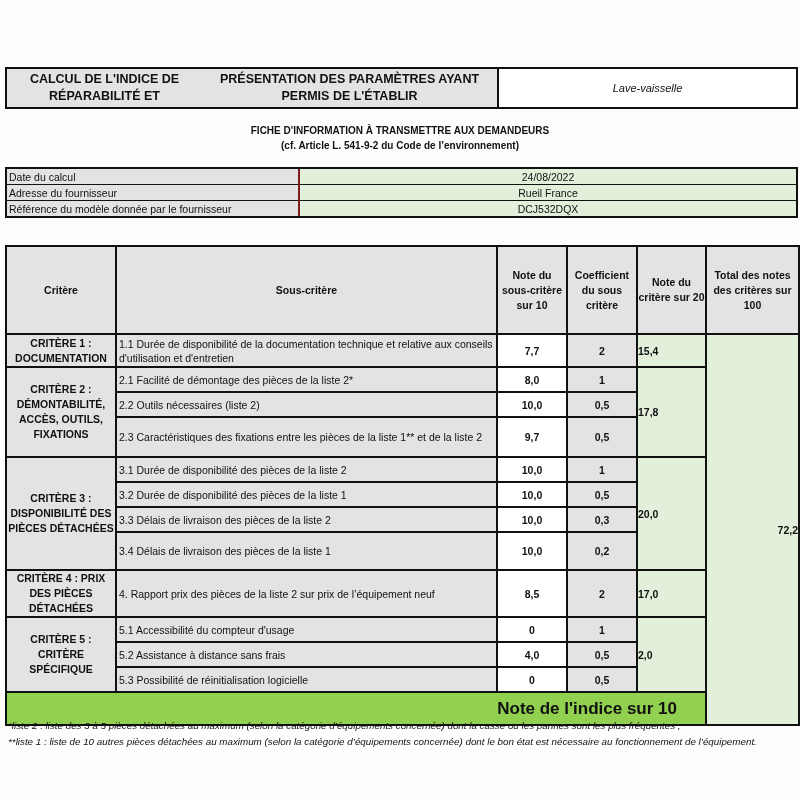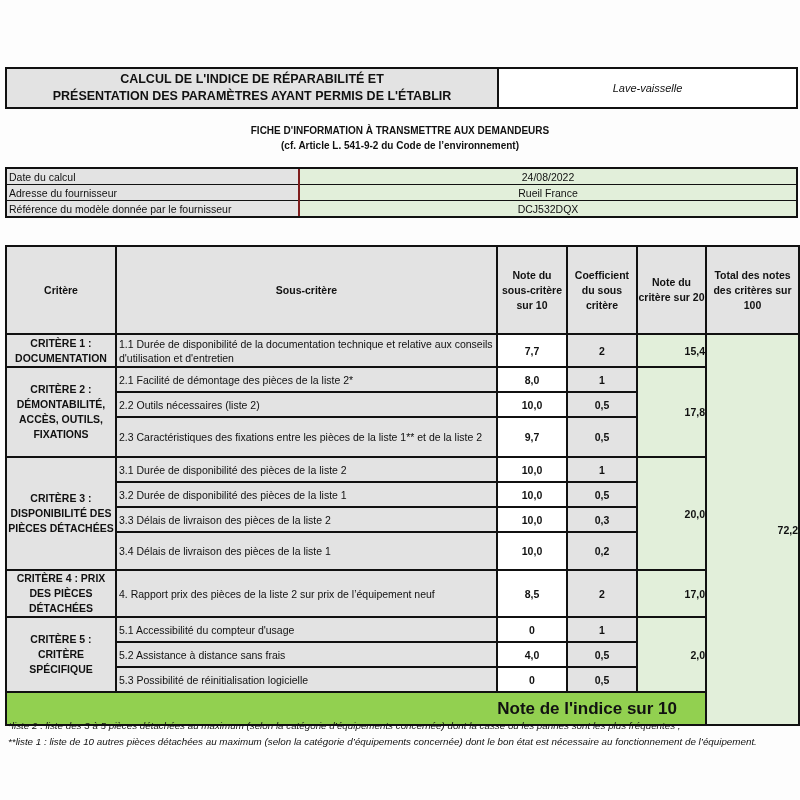--- a/index.html
+++ b/index.html
@@ -2,21 +2,21 @@
 <html><head>
 <meta charset="utf-8">
 <style>
   html, body { margin:0; padding:0; background:#fdfdfd; }
   body { width:800px; height:800px; position:relative; overflow:hidden;
          font-family:"Liberation Sans", sans-serif; color:#111; }
   .abs { position:absolute; box-sizing:border-box; }
 
   
   #title-block { left:5px; top:67px; width:793px; height:42px; border:2px solid #111; display:flex; }
-  #title-left { width:490px; background:#e3e3e3; border-right:2px solid #111; display:flex; flex-direction:column; justify-content:center; align-items:center; font-weight:bold; font-size:12.5px; line-height:17px; text-align:center; }
+  #title-left { width:490px; background:#e3e3e3; border-right:2px solid #111; display:flex; flex-direction:row; justify-content:center; align-items:center; font-weight:bold; font-size:12.5px; line-height:17px; text-align:center; }
   #title-right { flex:1; background:#fff; display:flex; align-items:center; justify-content:center; font-style:italic; font-size:11px; }
 
   #fiche { left:0; top:123px; width:800px; text-align:center; font-weight:bold; font-size:10px; line-height:15px; }
 
   
   #info { left:5px; top:167px; width:793px; border:2px solid #111; }
   #info table { border-collapse:collapse; width:100%; font-size:10.5px; }
   #info td { height:15px; padding:0 2px; border-bottom:1px solid #111; line-height:14px; }
   #info tr:last-child td { border-bottom:none; }
   #info td.lab { width:287px; background:#e3e3e3; border-right:2px solid #7f1d1d; }
@@ -24,21 +24,21 @@
 
   
   #main { left:5px; top:245px; width:793px; }
   #main table { border-collapse:collapse; width:793px; table-layout:fixed; font-size:10.5px; }
   #main td { border:2px solid #111; padding:0; }
   .hdr td { background:#e3e3e3; font-weight:bold; text-align:center; height:86px; line-height:15px; }
   .crit { background:#e3e3e3; font-weight:bold; text-align:center; line-height:15px; font-size:10.5px; }
   .sub { background:#e3e3e3; padding-left:2px !important; line-height:14px;margin-top:24px; }
   .note { background:#fff; font-weight:bold; text-align:center; }
   .coef { background:#e3e3e3; font-weight:bold; text-align:center; }
-  .crit20 { background:#e2efda; font-weight:bold; text-align:right; }
+  .crit20 { background:#e2efda; font-weight:bold; text-align:left; }
   .tot { background:#e2efda; font-weight:bold; text-align:right; }
   td.thin-top { border-top:1px solid #333 !important; }
   .final td { background:#92d050; font-weight:bold; height:31px; }
   .final .flabel { text-align:right; padding-right:28px !important; font-size:17px; border-right:2px solid #111; }
   .final .fval { text-align:center; font-size:17px; }
 
   #foot { left:8px; top:718px; width:790px; font-style:italic; font-size:9.8px; line-height:16px; }
 </style>
 </head>
 <body>

